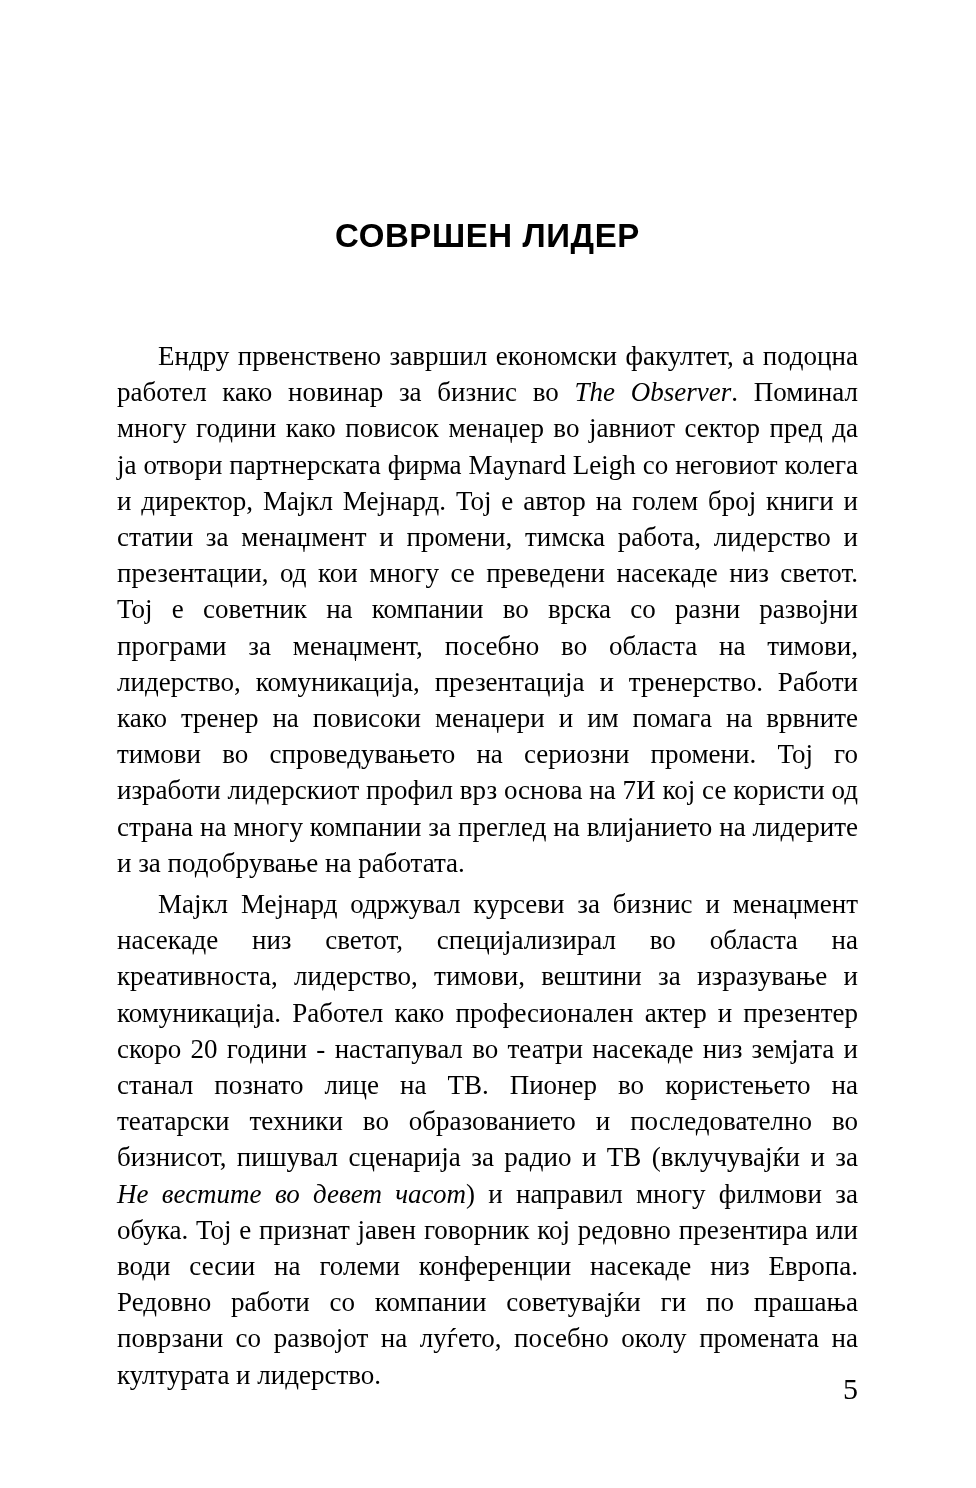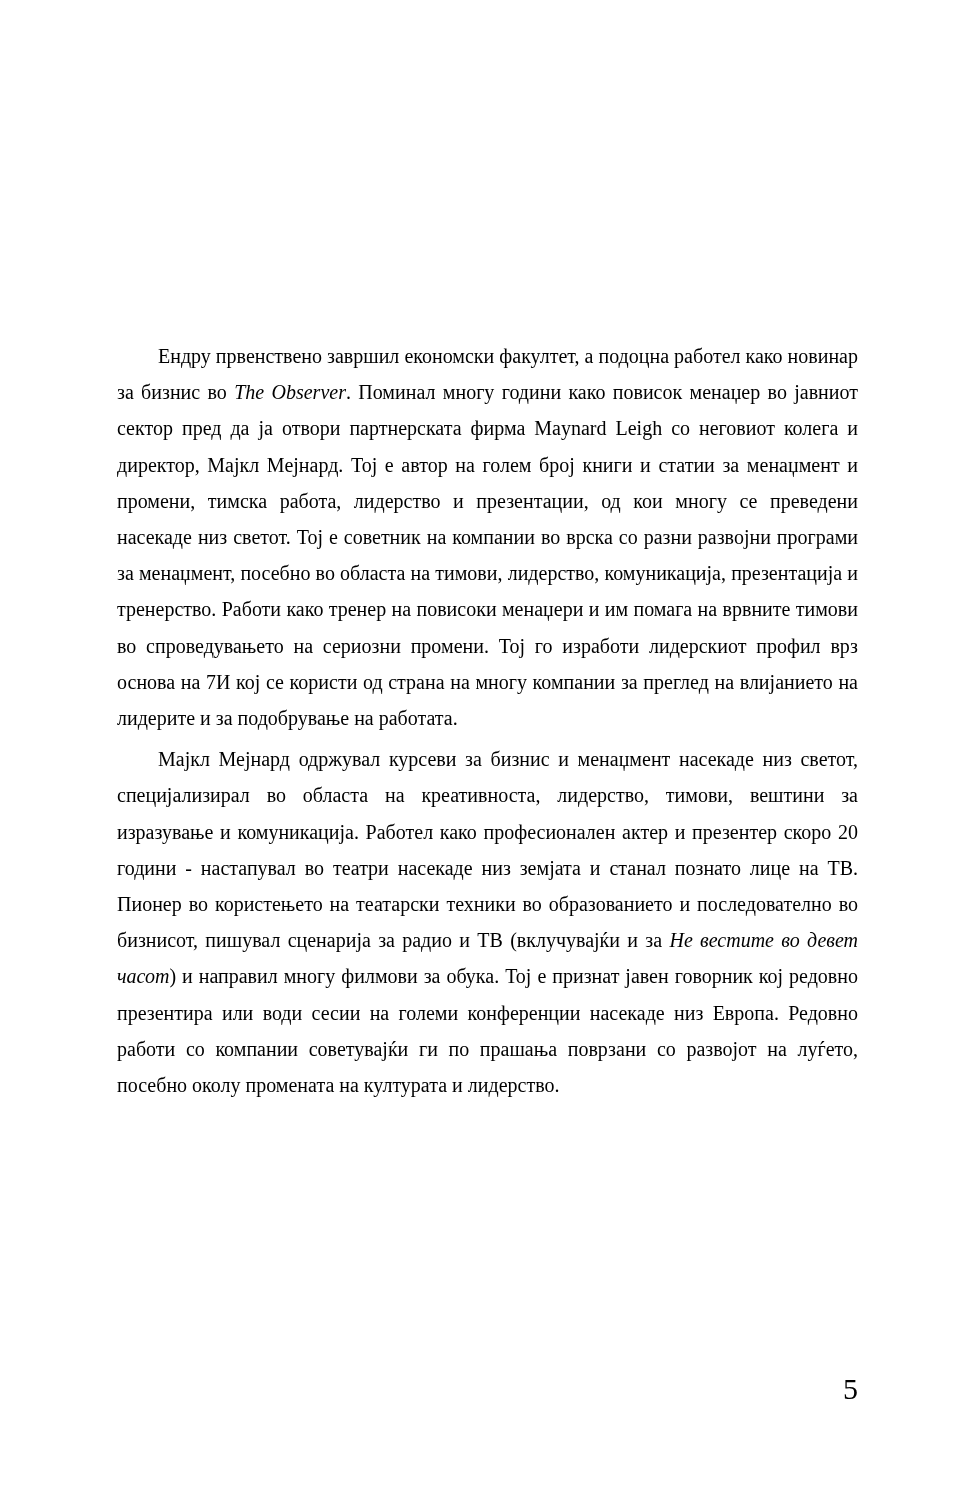--- a/index.html
+++ b/index.html
@@ -31,21 +31,21 @@
   }
   .body-block {
     position: absolute;
     top: 338px;
     left: 117px;
     width: 741px;
   }
   p.para {
     margin: 0;
     font-family: "Liberation Serif", "DejaVu Serif", serif;
-    font-size: 20px;
+    font-size: 27px;
     line-height: 36.2px;
     color: #000000;
     text-align: justify;
     text-justify: inter-word;
     text-indent: 41px;
     hyphens: manual;
     -webkit-hyphens: manual;
   }
   p.para + p.para {
     margin-top: 5px;
@@ -63,20 +63,21 @@
     font-size: 30px;
     color: #000000;
     line-height: 1;
   }
 </style>
 </head>
 <body>
 
 <div class="page">
 
+  <h1 class="chapter-title">СОВРШЕН ЛИДЕР</h1>
 
   <div class="body-block">
     <p class="para"><span>Ендру првенствено завршил економски факултет, а подоцна работел како новинар за бизнис во </span><span class="it">The Observer</span><span>. Поминал многу години како повисок менаџер во јавниот сектор пред да ја отвори партнерската фирма Maynard Leigh со неговиот колега и директор, Мајкл Мејнард. Тој е автор на голем број книги и статии за менаџмент и промени, тимска работа, лидерство и презентации, од кои многу се преведени насекаде низ светот. Тој е советник на компании во врска со разни развојни програми за менаџмент, посебно во областа на тимови, лидерство, комуникација, презентација и тренерство. Работи како тренер на повисоки менаџери и им помага на врвните тимови во спроведувањето на сериозни промени. Тој го изработи лидерскиот профил врз основа на 7И кој се користи од страна на многу компании за преглед на влијанието на лидерите и за подобрување на работата.</span></p>
     <p class="para"><span>Мајкл Мејнард одржувал курсеви за бизнис и менаџмент насекаде низ светот, специјализирал во областа на креативноста, лидерство, тимови, вештини за изразување и комуникација. Работел како професионален актер и презентер скоро 20 години - настапувал во театри насекаде низ земјата и станал познато лице на ТВ. Пионер во користењето на театарски техники во образованието и последователно во бизнисот, пишувал сценарија за радио и ТВ (вклучувајќи и за </span><span class="it">Не вестите во девет часот</span><span>) и направил многу филмови за обука. Тој е признат јавен говорник кој редовно презентира или води сесии на големи конференции насекаде низ Европа. Редовно работи со компании советувајќи ги по прашања поврзани со развојот на луѓето, посебно околу промената на културата и лидерство.</span></p>
   </div>
 
   <div class="page-number">5</div>
 
 </div>
 

